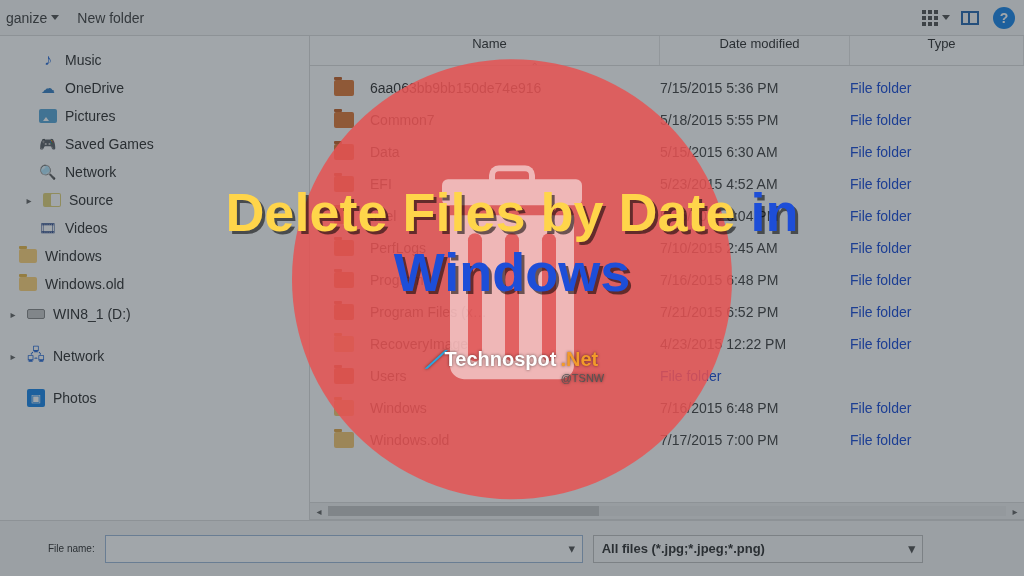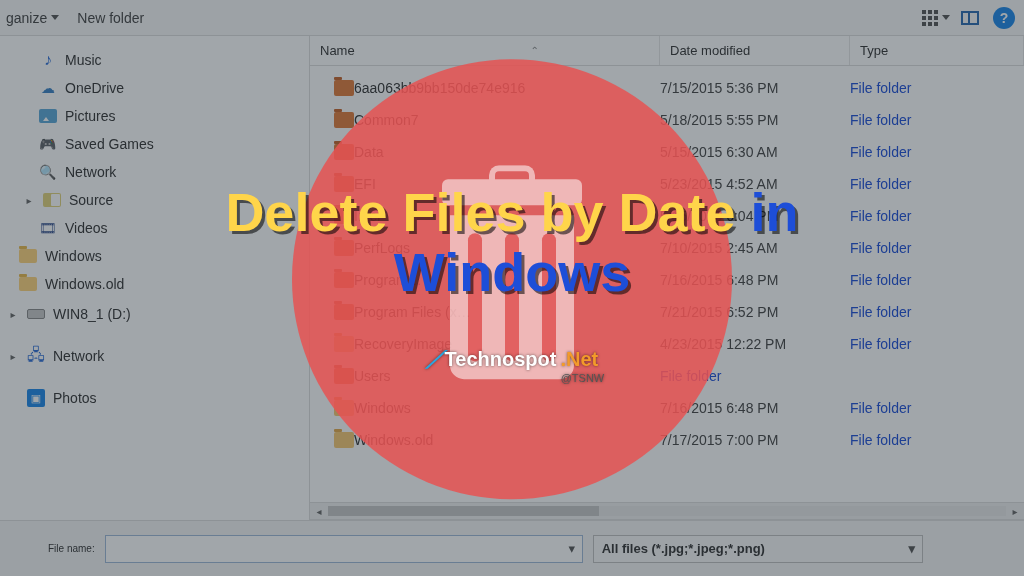--- a/index.html
+++ b/index.html
@@ -103,38 +103,39 @@
     background: #fff;
     font-size: 13px;
     color: #333;
   }
   .headers > div {
     border-right: 1px solid #e6e6e6;
     height: 100%;
     display: flex;
     align-items: center;
     padding-left: 10px;
+    flex-direction: column;
   }
   .col-name { width: 350px; gap:10px; }
   .col-date { width: 190px; }
   .col-type { flex: 1; }
   .sort-arrow { font-size:10px; color:#888; margin-left:auto; margin-right:120px; }
 
   .filelist {
     flex: 1;
     overflow: hidden;
     padding-top: 6px;
   }
   .row {
     display: flex;
     align-items: center;
     height: 32px;
     font-size: 14px;
   }
-  .row .c-name { width: 350px; display:flex; align-items:center; padding-left:24px; gap:0; }
+  .row .c-name { width: 350px; display:flex; align-items:center; padding-left:24px; gap:16px; }
   .row .c-date { width: 190px; color:#444; }
   .row .c-type { flex: 1; color:#1d4ed8; }
   .row .fico { width:20px; height:16px; background:#f7c873; border-radius:2px; position:relative; }
   .row .fico::before { content:''; position:absolute; top:-3px; left:0; width:8px; height:3px; background:#e3a94a; border-radius:1px; }
   .row.highlight .fico { background:#e07a3a; }
   .row.highlight .fico::before { background:#c5622a; }
 
   .hsbar {
     height: 18px;
     background:#f0f0f0;

